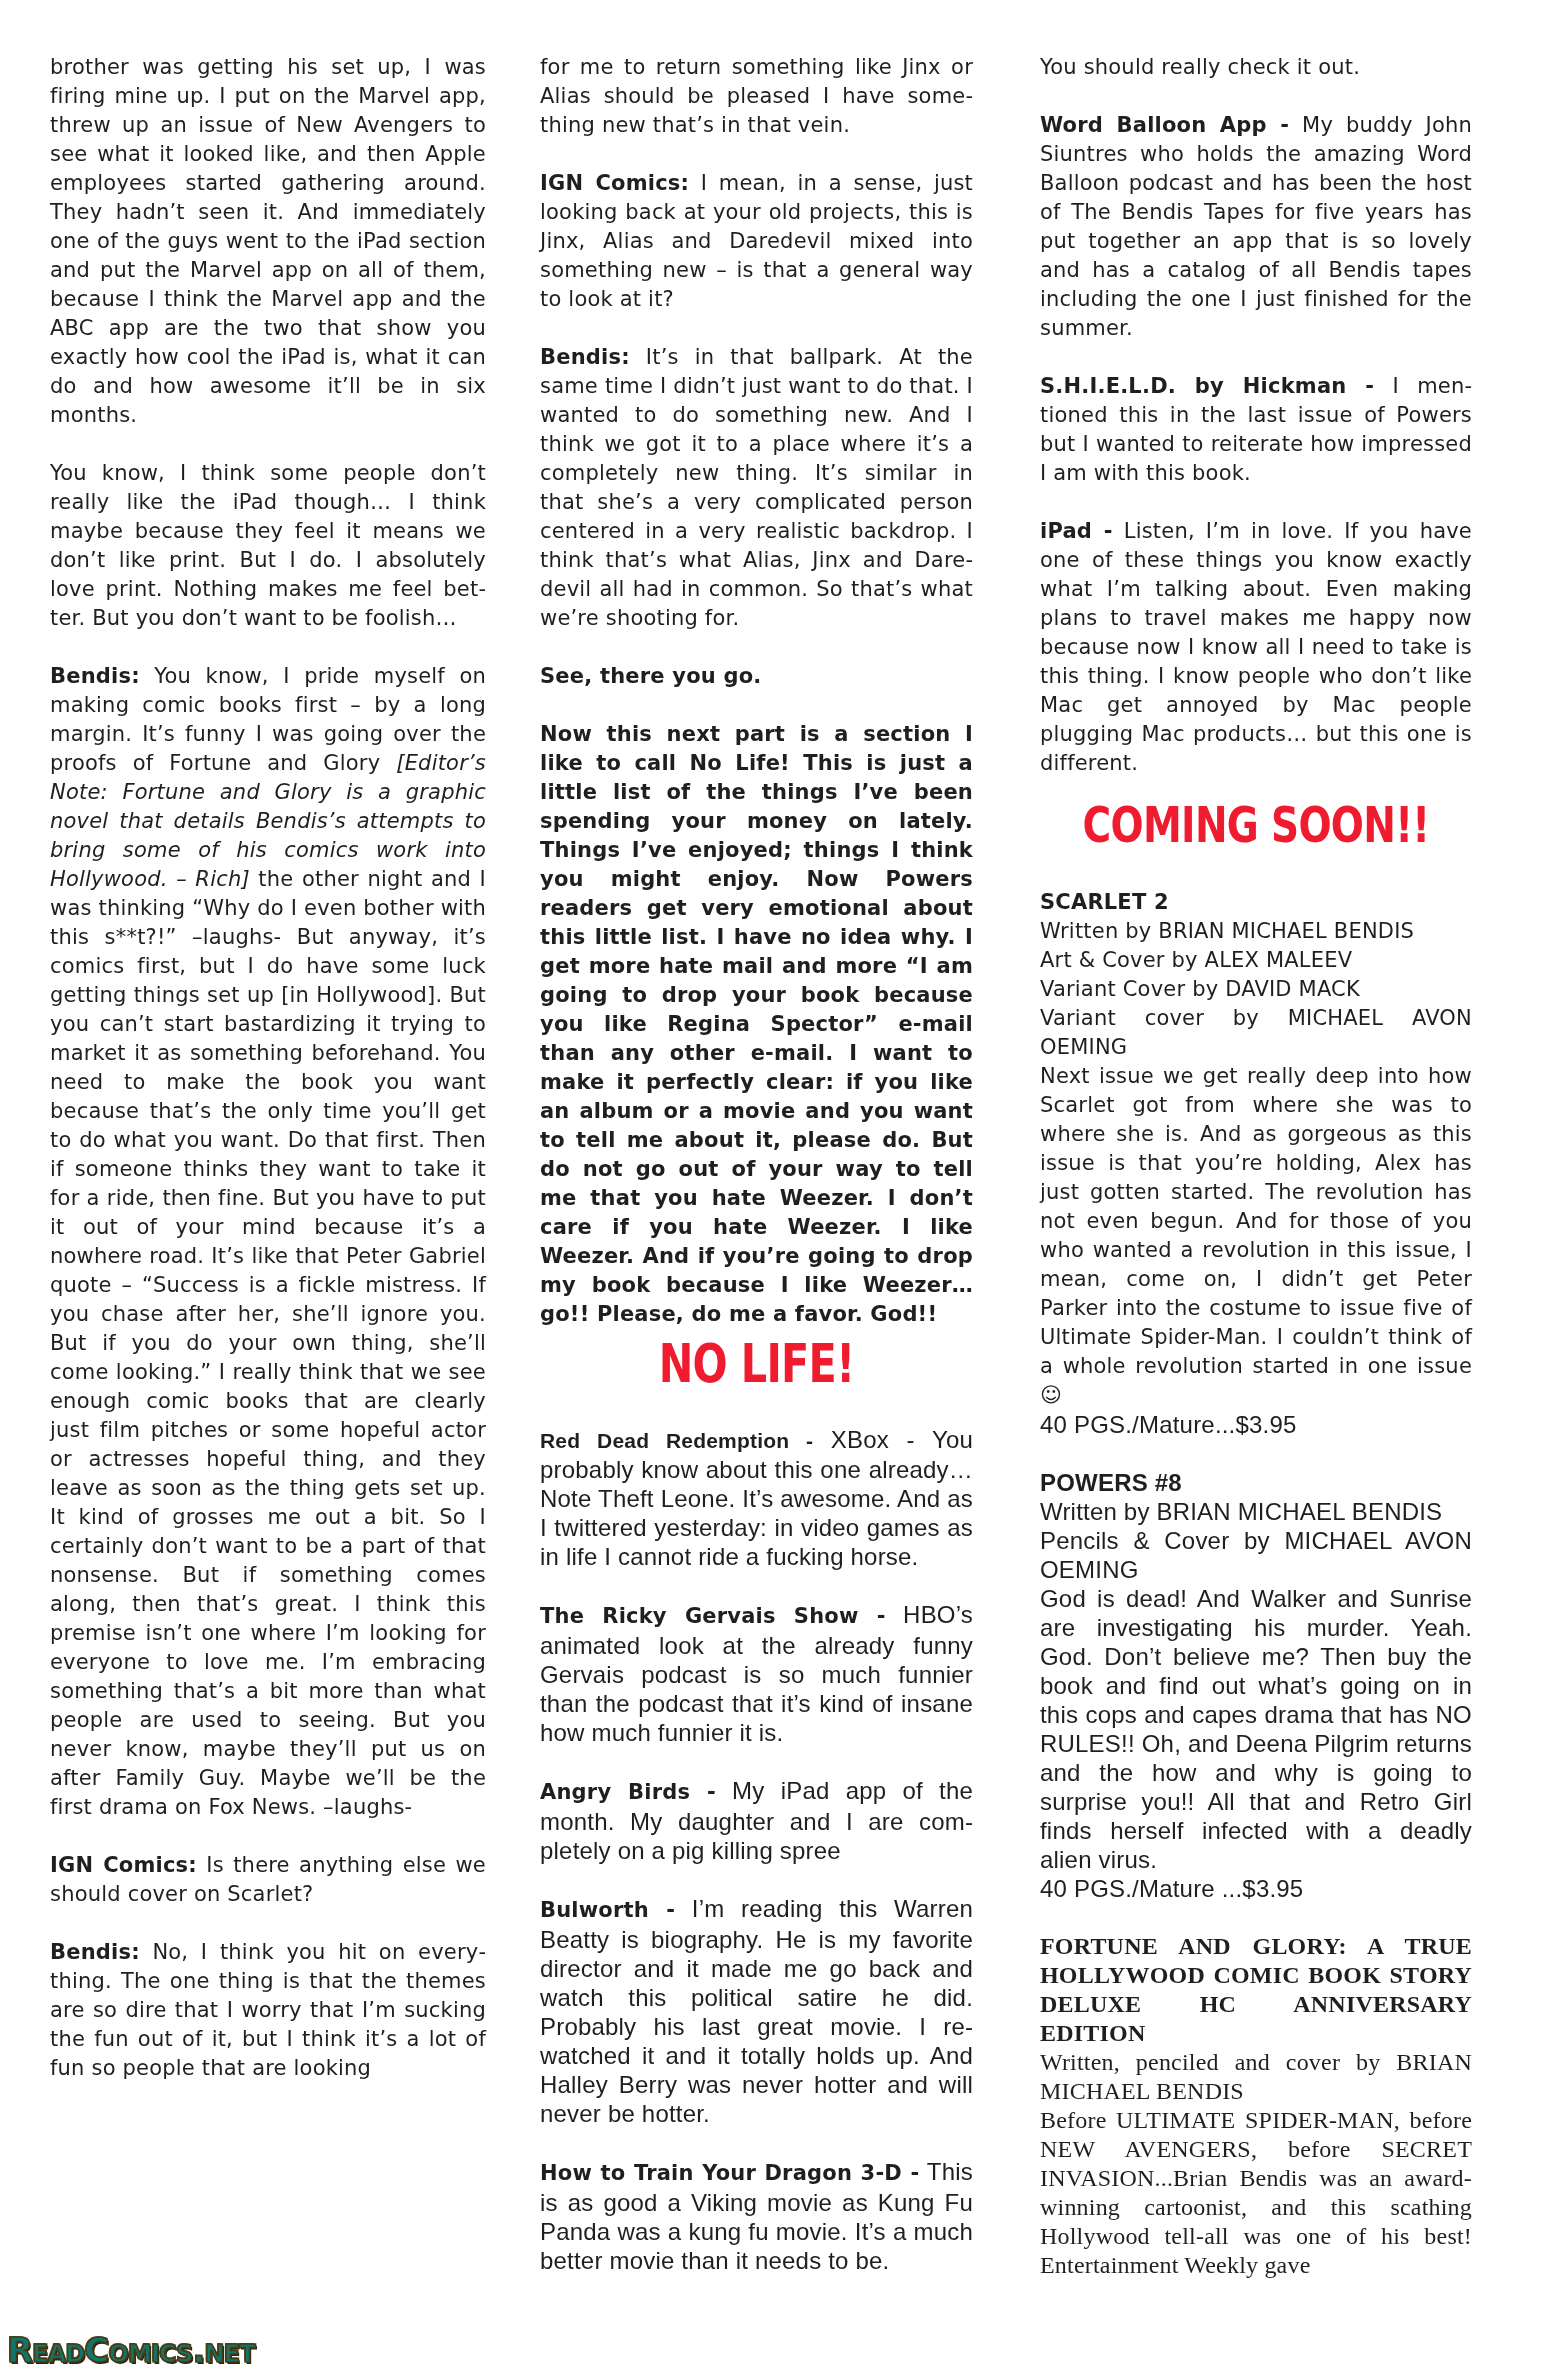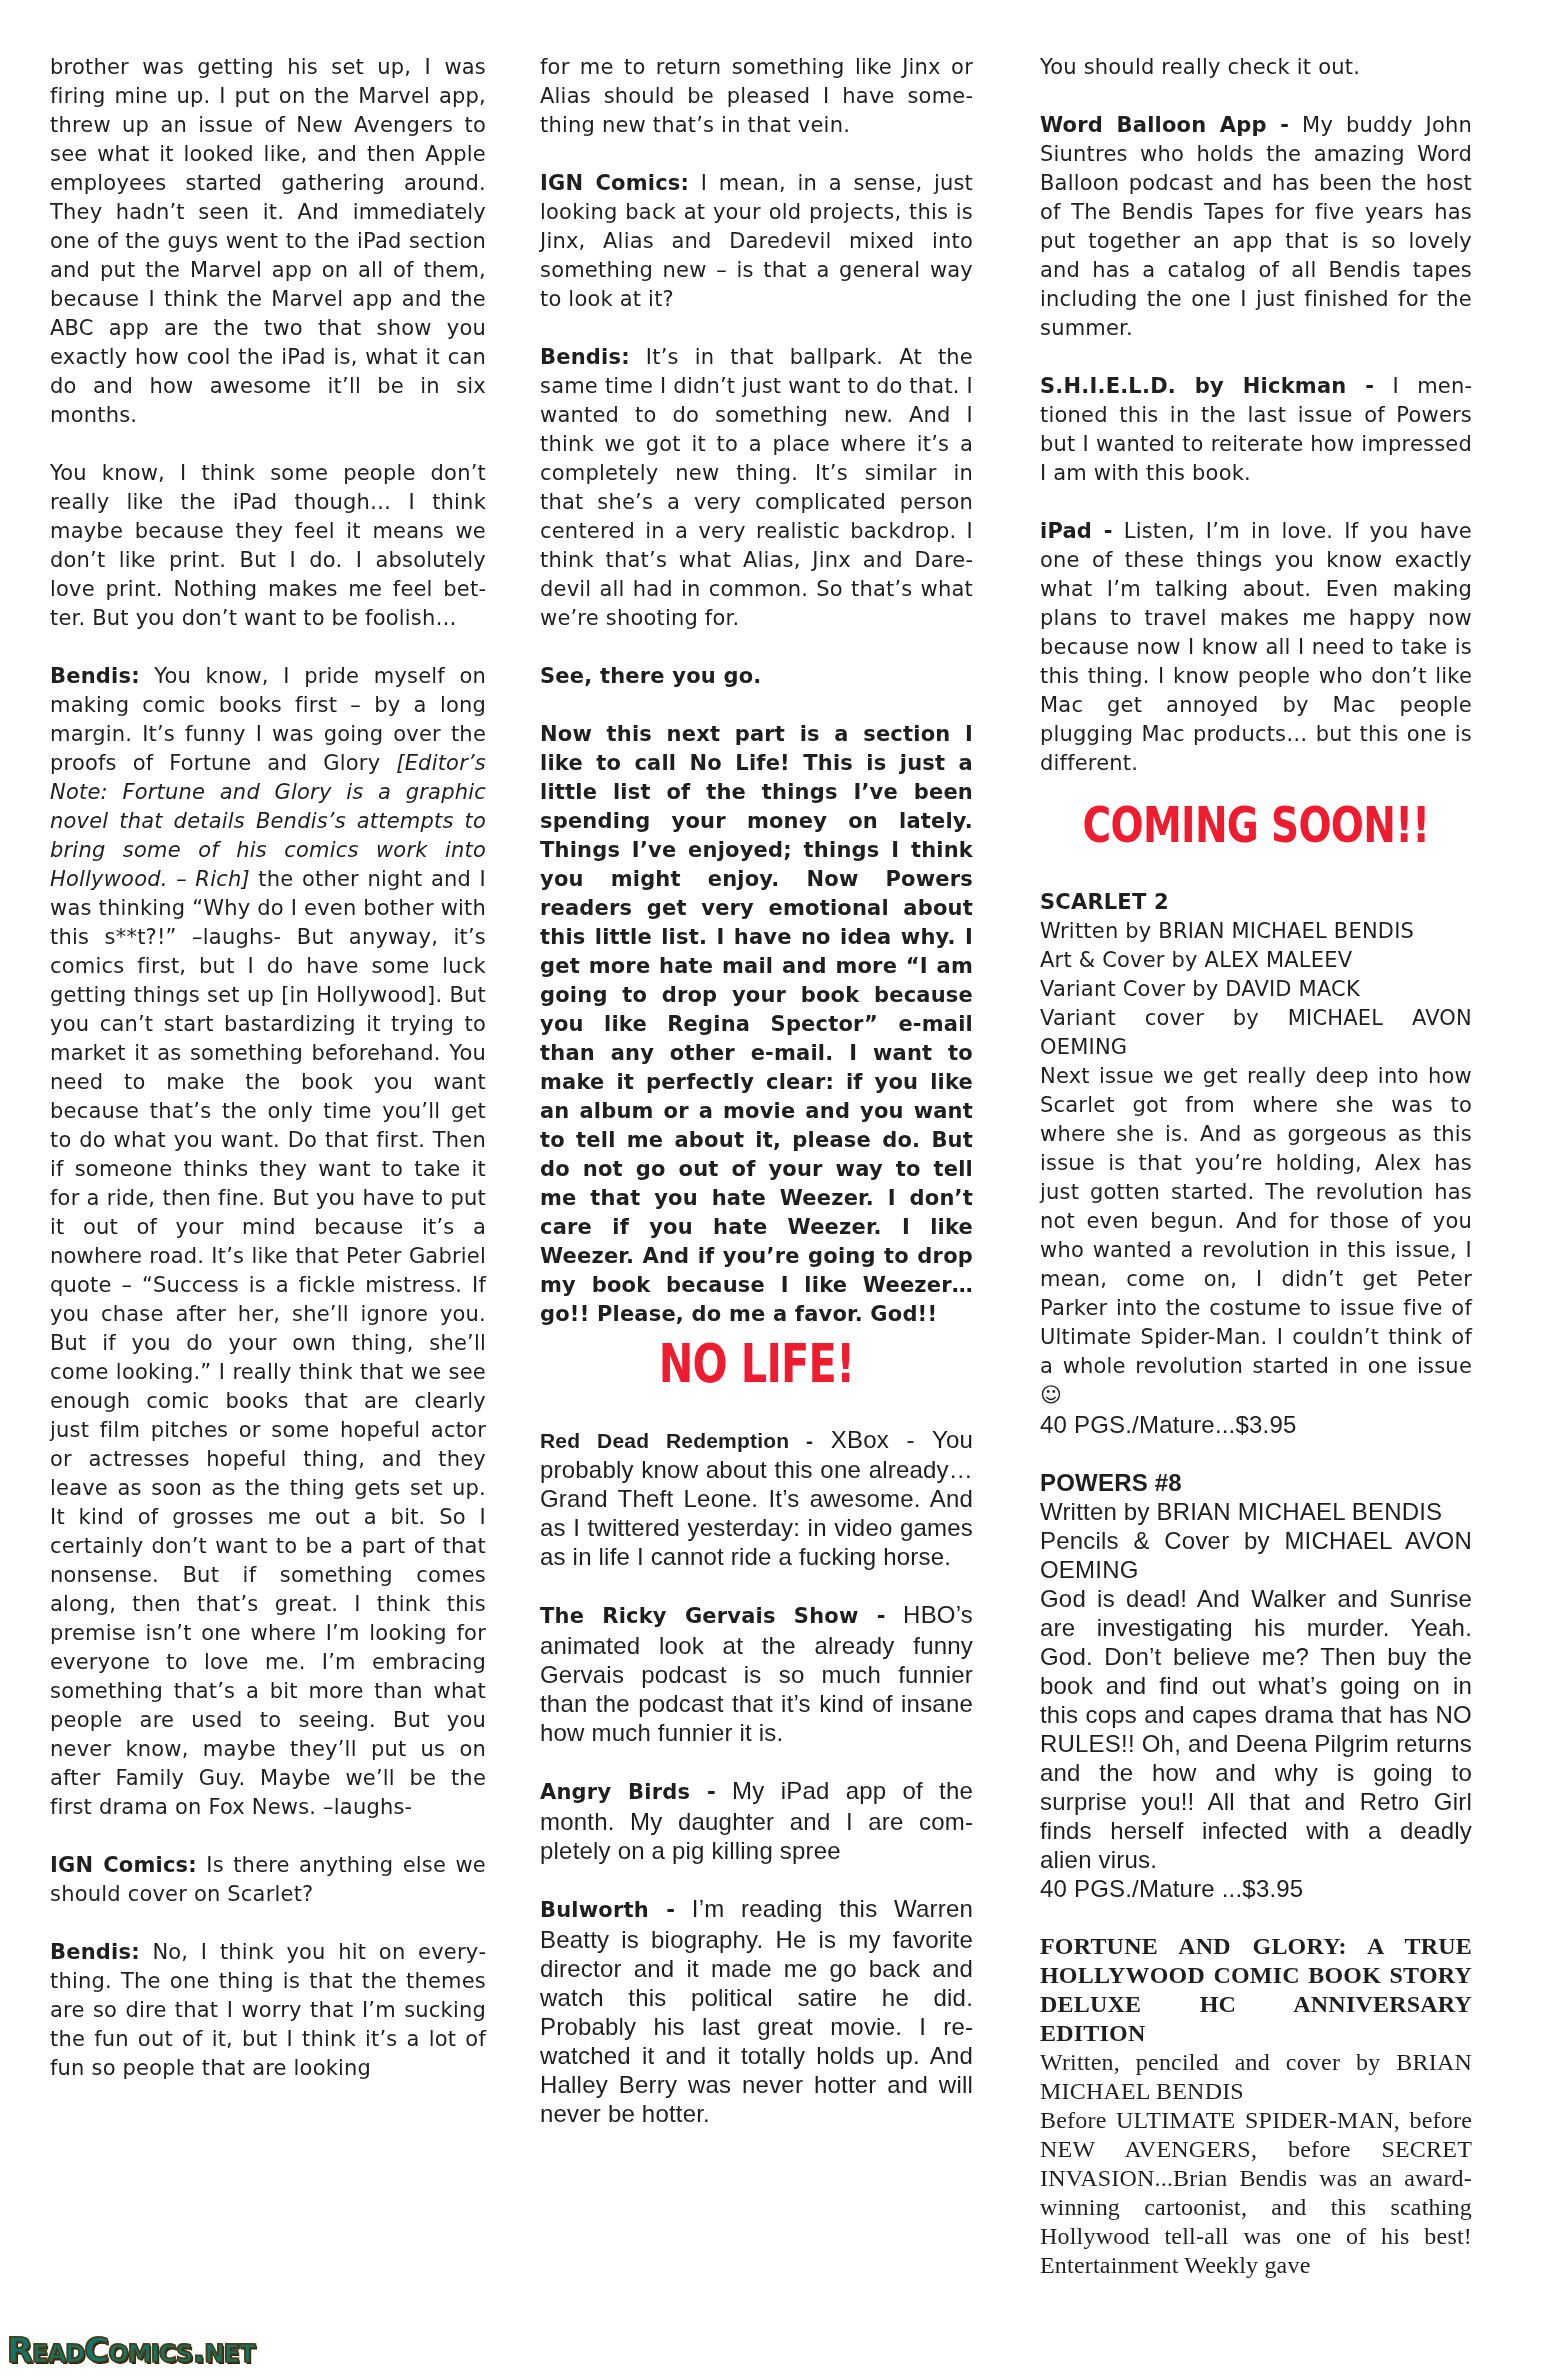--- a/index.html
+++ b/index.html
@@ -49,24 +49,25 @@
 </div>
 
 <div class="col wide" id="col-mid">
   <p>for me to return something like Jinx or Alias should be pleased I have some­thing new that’s in that vein.</p>
   <p><b>IGN Comics:</b><span> I mean, in a sense, just looking back at your old projects, this is Jinx, Alias and Daredevil mixed into something new – is that a general way to look at it?</span></p>
   <p><b>Bendis:</b><span> It’s in that ballpark. At the same time I didn’t just want to do that. I wanted to do something new. And I think we got it to a place where it’s a completely new thing. It’s similar in that she’s a very complicated person centered in a very realistic backdrop. I think that’s what Alias, Jinx and Dare­devil all had in common. So that’s what we’re shooting for.</span></p>
   <p class="b">See, there you go.</p>
   <p class="b" style="margin-bottom:0;">Now this next part is a section I like to call No Life! This is just a little list of the things I’ve been spend­ing your money on lately. Things I’ve enjoyed; things I think you might enjoy. Now Powers readers get very emotional about this little list. I have no idea why. I get more hate mail and more “I am going to drop your book because you like Regina Spector” e-mail than any other e-mail. I want to make it per­fectly clear: if you like an album or a movie and you want to tell me about it, please do.  But do not go out of your way to tell me that you hate Weezer. I don’t care if you hate Weezer. I like Weezer.  And if you’re going to drop my book because I like  Weezer… go!! Please, do me a favor.  God!!</p>
   <div class="heading-red" id="nolife">NO LIFE!</div>
   <div class="" style="font-family:'Liberation Sans',sans-serif;font-size:24px;">
-    <p><span class="item-title" style="font-family:Liberation Sans, sans-serif;font-size:21px;">Red Dead Redemption -</span><span> XBox - You probably know about this one al­ready… Grand Theft  Leone. It’s awe­some. And as I twittered yesterday: in video games as in life I cannot  ride a fucking horse.</span></p>
+    <p><span class="item-title" style="font-family:Liberation Sans, sans-serif;font-size:21px;">Red Dead Redemption -</span><span> XBox - You probably know about this one al­ready… Note Theft  Leone. It’s awe­some. And as I twittered yesterday: in video games as in life I cannot  ride a fucking horse.</span></p>
     <p><span class="item-title" style="font-family:'DejaVu Sans',sans-serif;font-size:21px;">The Ricky Gervais Show -</span><span> HBO’s animated look at the already funny Gervais podcast is so much funnier than the podcast that it’s kind of in­sane how much funnier it is.</span></p>
     <p><span class="item-title" style="font-family:'DejaVu Sans',sans-serif;font-size:21px;margin-top:48px;">Angry Birds -</span><span> My iPad app of the month. My daughter and I are com­pletely on a pig killing spree</span></p>
     <p><span class="item-title" style="font-family:'DejaVu Sans',sans-serif;font-size:21px;">Bulworth -</span><span> I’m reading this Warren Beatty is biography. He is my favor­ite director and it made me go back and watch this political satire he did. Probably his last great movie.  I re­watched it and it totally holds up. And Halley Berry was never hotter and will never be hotter.</span></p>
+    <p><span class="item-title" style="font-family:'DejaVu Sans',sans-serif;font-size:21px;">How to Train Your Dragon 3-D -</span><span> This is as good a Viking movie as Kung Fu Panda was a kung fu movie. It’s a much better movie than it needs to be.</span></p>
   </div>
 </div>
 
 <div class="col wide" id="col-right">
   <p>You should really check it out.</p>
   <p><b>Word Balloon App -</b><span> My buddy John Siuntres who holds the amazing Word Balloon podcast and has been the host of The Bendis Tapes for five years has put together an app that is so lovely and has a catalog of all Bendis tapes including the one I just finished for the summer.</span></p>
   <p><b>S.H.I.E.L.D. by Hickman -</b><span> I men­tioned this in the last issue of Pow­ers but I wanted to reiterate how im­pressed I am with this book.</span></p>
   <p style="margin-bottom:0;"><b>iPad -</b><span> Listen, I’m in love. If you have one of these things you know exactly what I’m talking about. Even making plans to travel makes me happy now because now I know all I need to take is this thing. I know people who don’t like Mac get annoyed by Mac people plugging Mac products… but this one is different.</span></p>
 
   <div class="heading-red" id="coming">COMING SOON!!</div>

